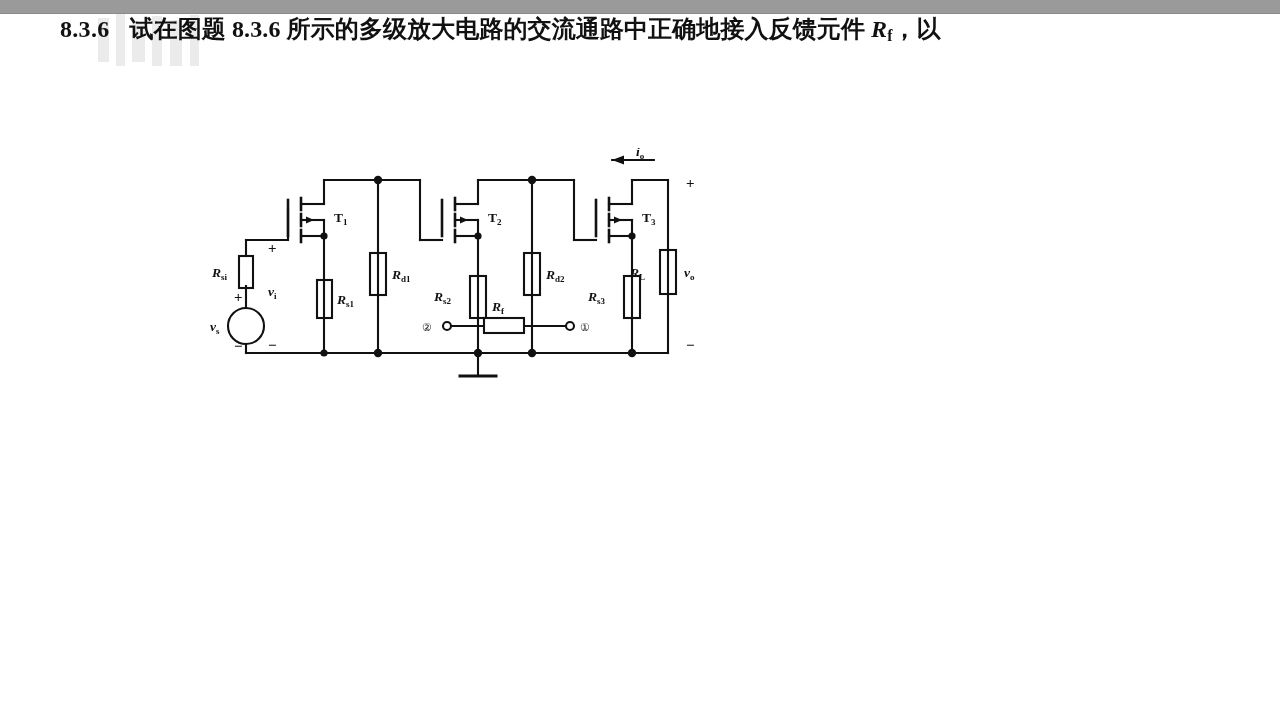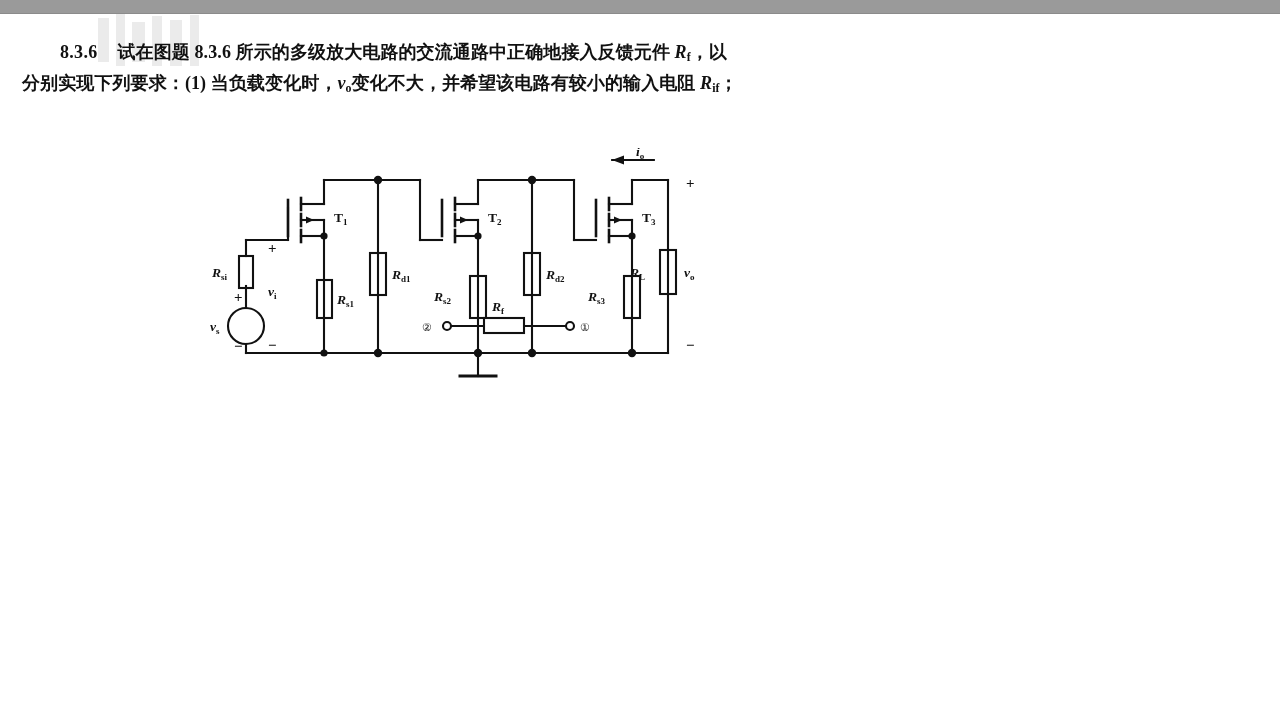--- a/index.html
+++ b/index.html
@@ -37,23 +37,23 @@
   }
   #watermark .wm-blk {
     position: absolute;
     background: #2a2a2a;
   }
 
   
   #problem-text {
     position: absolute;
     left: 22px;
-    top: 37px;
+    top: 14px;
     width: 940px;
-    font-size: 18px;
+    font-size: 24px;
     line-height: 31px;
     letter-spacing: 0.1px;
     font-weight: 700;
     white-space: nowrap;
   }
   #problem-text .ln { display: block; height: 31px; }
   #problem-text .num { font-weight: 700; letter-spacing: 0.3px; }
   #problem-text .indent { display: inline-block; width: 38px; }
   #problem-text .gap { display: inline-block; width: 20px; }
   .it {
@@ -124,21 +124,20 @@
   <div class="wm-blk" style="left:36px; top:8px;  width:13px; height:40px;"></div>
   <div class="wm-blk" style="left:56px; top:2px;  width:10px; height:50px;"></div>
   <div class="wm-blk" style="left:74px; top:6px;  width:12px; height:46px;"></div>
   <div class="wm-blk" style="left:94px; top:1px;  width:9px;  height:51px;"></div>
 </div>
 
 <div id="problem-text">
 
   <span class="ln"><span class="indent"></span><span class="num">8.3.6</span><span class="gap"></span><span>试在图题 8.3.6 所示的多级放大电路的交流通路中正确地接入反馈元件 </span><span class="it">R<span class="sub">f</span></span><span>，以</span></span>
 
-  <span class="ln"><span>分别实现下列要求：(1) 当负载变化时，</span><span class="vit">v<span class="sub">o</span></span><span>变化不大，并希望该电路有较小的输入电阻 </span><span class="it">R<span class="sub">if</span></span><span>；</span></span>
 
 
 </div>
 
 <div id="figure">
 <svg width="520" height="244" viewBox="0 0 520 244" xmlns="http://www.w3.org/2000/svg">
   <g stroke="#111111" stroke-width="2.1" fill="none" stroke-linecap="square">
 
     <line x1="40" y1="205" x2="462" y2="205"></line>
 

